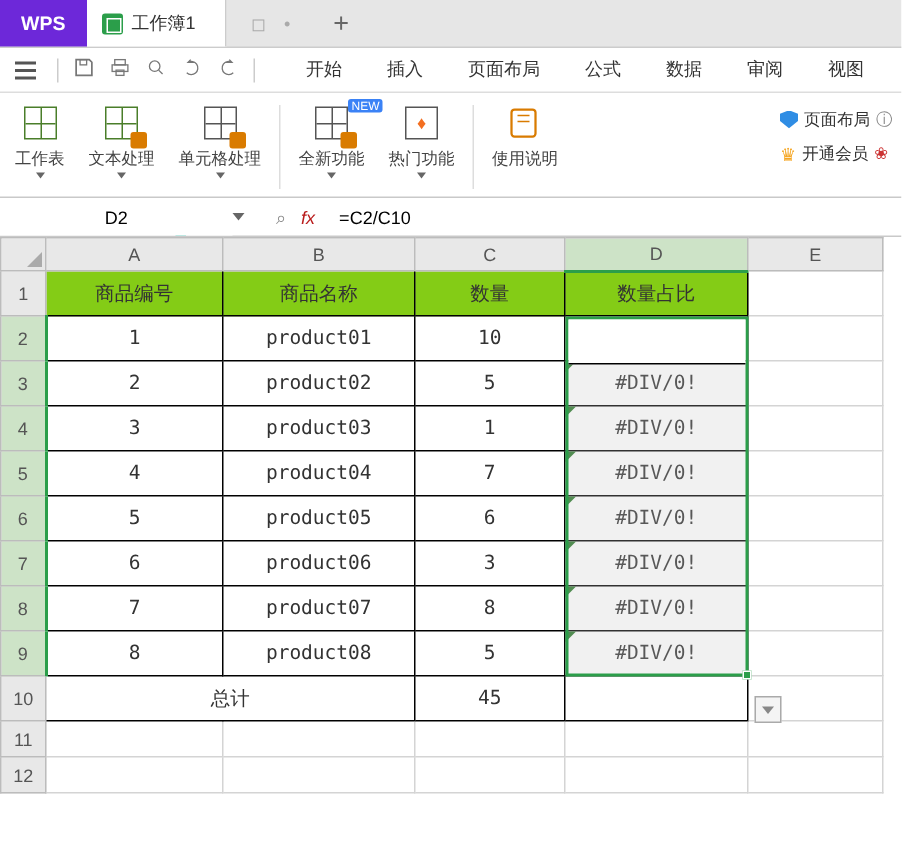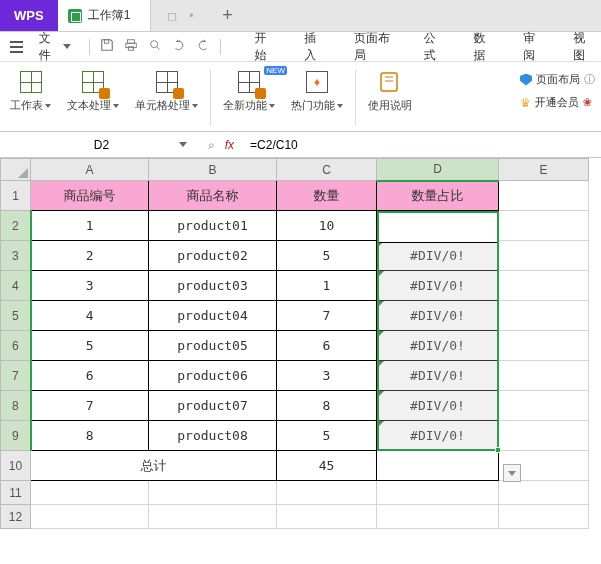--- a/index.html
+++ b/index.html
@@ -24,21 +24,21 @@
 .menu-sep { width: 1px; height: 16px; background: #ccc; margin: 0 6px; }
 .qat { display: flex; gap: 10px; color: #777; }
 .qat svg { width: 14px; height: 14px; }
 .menu-tabs { display: flex; gap: 26px; margin-left: 22px; }
 .menu-tabs span { padding: 4px 2px; }
 
 
 .ribbon { display: flex; align-items: flex-start; background: #fff; height: 70px; border-bottom: 1px solid #c9c9c9; padding: 4px 2px 0; }
 .rgroup { display: flex; flex-direction: column; align-items: center; padding: 2px 8px; gap: 2px; font-size: 11px; color: #444; position: relative; }
 .rgroup .ic { width: 28px; height: 28px; display: flex; align-items: center; justify-content: center; }
-.rgroup .lbl { display: flex; align-items: center; gap: 2px; }
+.rgroup .lbl { display: flex; align-items: center; gap: 2px; flex-direction: column; }
 .rgroup .tri { width: 0; height: 0; border-left: 3px solid transparent; border-right: 3px solid transparent; border-top: 4px solid #666; }
 .vsep { width: 1px; background: #ddd; height: 56px; margin: 4px 4px 0; }
 .icon-grid { width: 22px; height: 22px; border: 1.5px solid #4a7e2a; position: relative; }
 .icon-grid::before { content: ""; position: absolute; left: 0; right: 0; top: 50%; border-top: 1.5px solid #4a7e2a; }
 .icon-grid::after { content: ""; position: absolute; top: 0; bottom: 0; left: 50%; border-left: 1.5px solid #4a7e2a; }
 .icon-grid.blackish { border-color: #555; }
 .icon-grid.blackish::before, .icon-grid.blackish::after { border-color: #555; }
 .badge { position: absolute; right: -3px; bottom: -3px; width: 11px; height: 11px; border-radius: 2px; }
 .badge.pen { background: #d97b00; }
 .badge.cal { background: #3b6fb6; }
@@ -46,21 +46,21 @@
 .newbadge { position: absolute; top: 0; right: -4px; background: #3b82f6; color: #fff; font-size: 8px; padding: 0 2px; border-radius: 2px; }
 .flamebox { width: 22px; height: 22px; border: 1.5px solid #555; display: flex; align-items: center; justify-content: center; color: #f36f21; font-size: 12px; }
 .right-actions { flex: 1; display: flex; justify-content: flex-end; padding: 6px 4px 0 0; }
 .ra-col { display: flex; flex-direction: column; gap: 8px; font-size: 11px; }
 .ra-row { display: flex; align-items: center; gap: 4px; }
 .shield { width: 12px; height: 12px; background: #2f8de4; clip-path: polygon(50% 0, 100% 20%, 100% 60%, 50% 100%, 0 60%, 0 20%); }
 .crown { color: #f5a623; font-size: 12px; }
 
 
 .fxrow { display: flex; align-items: center; height: 26px; border-bottom: 1px solid #c9c9c9; background: #fff; }
-.namebox { width: 124px; height: 100%; border-right: 7px solid #14b8a6; display: flex; align-items: center; margin-left: 24px; }
+.namebox { width: 124px; height: 100%; border-right: 7px solid #14b8a6; display: flex; align-items: center; }
 .namebox input { flex: 1; border: none; outline: none; text-align: center; font-size: 12px; height: 100%; }
 .namebox .dd { width: 16px; display: flex; align-items: center; justify-content: center; }
 .fxspace { flex: 1; display: flex; align-items: center; padding-left: 60px; gap: 10px; }
 .fxspace .magnify { color: #888; }
 .fxspace .fx { font-style: italic; color: #b91c1c; }
 .fxinput { flex: 1; border: none; outline: none; font-size: 12px; padding-left: 6px; }
 
 
 .gridwrap { position: relative; overflow: hidden; height: 406px; }
 table.sheet { border-collapse: collapse; table-layout: fixed; }
@@ -69,21 +69,21 @@
 th.colh, th.rowh { background: #e8e8e8; border: 1px solid #bcbcbc; font-weight: normal; color: #555; font-size: 12px; }
 th.colh { height: 22px; }
 th.rowh { width: 30px; }
 th.colh.sel { background: #cde3c7; border-bottom: 2px solid #2b9e4a; }
 th.rowh.sel { background: #cde3c7; border-right: 2px solid #2b9e4a; }
 td.cell { border: 1px solid #d4d4d4; height: 30px; text-align: center; font-size: 13px; background: #fff; font-family: "SimSun", monospace; }
 td.empty { border: 1px solid #d4d4d4; background: #fff; }
 
 td.bord { border: 1px solid #000; }
 
-td.hdr { background: #f9a8d4; font-family: Liberation Sans, sans-serif; font-size: 13px; }
+td.hdr { background: #84cc16; font-family: Liberation Sans, sans-serif; font-size: 13px; }
 
 .selbox { position: absolute; border: 2px solid #2b9e4a; pointer-events: none; background: rgba(200,200,200,0.25); }
 .selbox .active { position: absolute; background: #fff; border-bottom: 1px solid #000; }
 .selbox .handle { position: absolute; right: -4px; bottom: -4px; width: 6px; height: 6px; background: #2b9e4a; border: 1px solid #fff; }
 
 td.err { position: relative; }
 td.err::before { content: ""; position: absolute; left: 0; top: 0; width: 0; height: 0; border-top: 7px solid #2b7a2b; border-right: 7px solid transparent; }
 
 .ddcell { position: absolute; width: 18px; height: 18px; border: 1px solid #aaa; background: #f4f4f4; display: flex; align-items: center; justify-content: center; }
 .ddcell .tri-down { border-top-color: #888; }
@@ -111,24 +111,20 @@
     </div>
   <div class="tab-spacer"></div>
 </div>
 
 <div class="menurow">
   <div class="hamb">
       <span></span>
       <span></span>
       <span></span>
     </div>
-  <div class="menu-file">
-    <span>文件</span>
-    <span class="tri-down"></span>
-  </div>
   <div class="menu-sep"></div>
   <div class="qat">
     <span><svg viewBox="0 0 16 16">
           <path d="M2 2h10l2 2v10H2z" fill="none" stroke="#777" stroke-width="1.3"></path>
           <rect x="5" y="2" width="5" height="4" fill="none" stroke="#777"></rect>
         </svg></span>
     <span><svg viewBox="0 0 16 16">
           <rect x="4" y="2" width="8" height="4" fill="none" stroke="#777"></rect>
           <rect x="2" y="6" width="12" height="5" fill="none" stroke="#777"></rect>
           <rect x="5" y="10" width="6" height="4" fill="none" stroke="#777"></rect>

